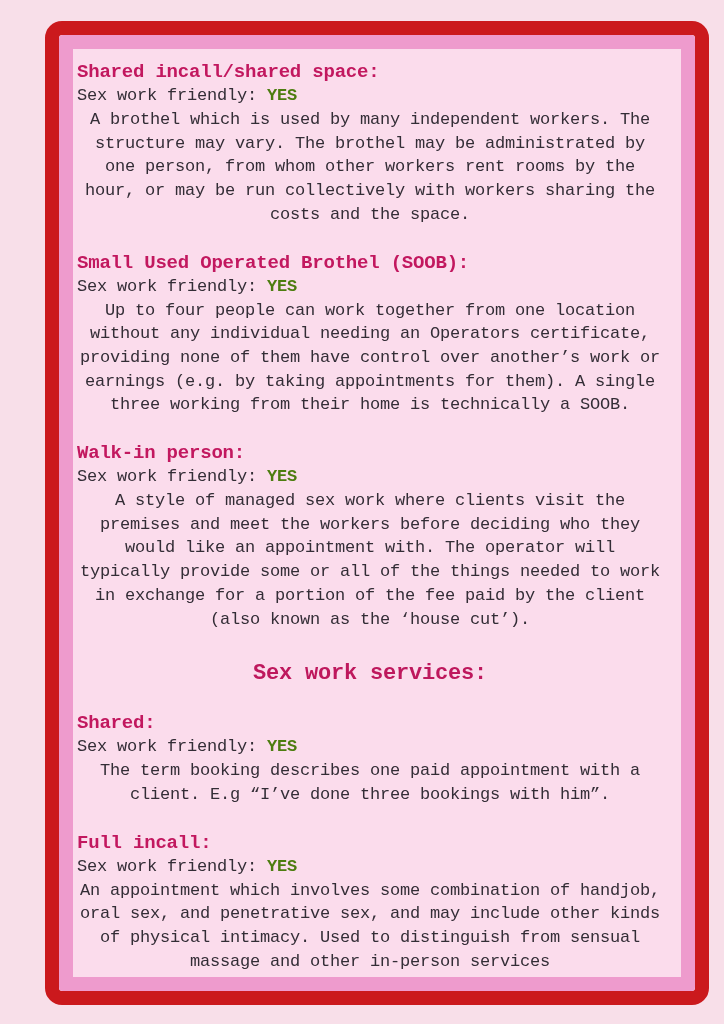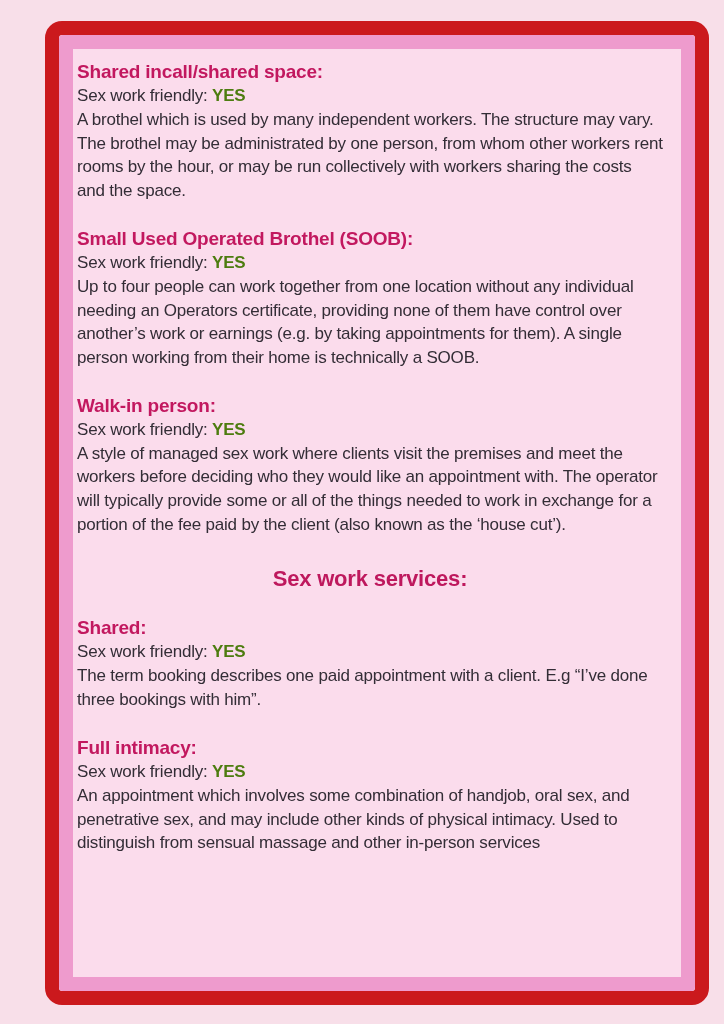--- a/index.html
+++ b/index.html
@@ -28,20 +28,21 @@
     width: 100%;
     height: 100%;
     box-sizing: border-box;
     border: 14px solid #ee9bcd;
     border-radius: 4px;
     background: #fbdcec;
     overflow: hidden;
   }
   .content {
     padding: 11px 18px 0 4px;
+    font-family: Liberation Mono, monospace;
   }
   .section h3 {
     margin: 24px 0 0 0;
     font-size: 19px;
     line-height: 24px;
     font-weight: bold;
     color: #c2185f;
     letter-spacing: -0.2px;
   }
   .content .section:first-child h3 {
@@ -57,20 +58,21 @@
   .yes {
     color: #4d7c0f;
     font-weight: bold;
   }
   .body-text {
     margin: 0;
     font-size: 17px;
     line-height: 23.7px;
     color: #332d36;
     letter-spacing: -0.2px;
+    text-align: center;
   }
   .services {
     margin: 30px 0 0 0;
     font-size: 22px;
     line-height: 26px;
     font-weight: bold;
     text-align: center;
     color: #be185d;
     letter-spacing: -0.2px;
   }
@@ -84,38 +86,38 @@
 
       <section class="section">
         <h3>Shared incall/shared space:</h3>
         <p class="friendly"><span>Sex work friendly: </span><span class="yes">YES</span></p>
         <p class="body-text">A brothel which is used by many independent workers. The structure may vary. The brothel may be administrated by one person, from whom other workers rent rooms by the hour, or may be run collectively with workers sharing the costs and the space.</p>
       </section>
 
       <section class="section">
         <h3>Small Used Operated Brothel (SOOB):</h3>
         <p class="friendly"><span>Sex work friendly: </span><span class="yes">YES</span></p>
-        <p class="body-text">Up to four people can work together from one location without any individual needing an Operators certificate, providing none of them have control over another’s work or earnings (e.g. by taking appointments for them). A single person working from their home is technically a SOOB.</p>
+        <p class="body-text">Up to four people can work together from one location without any individual needing an Operators certificate, providing none of them have control over another’s work or earnings (e.g. by taking appointments for them). A single three working from their home is technically a SOOB.</p>
       </section>
 
       <section class="section">
         <h3>Walk-in person:</h3>
         <p class="friendly"><span>Sex work friendly: </span><span class="yes">YES</span></p>
         <p class="body-text">A style of managed sex work where clients visit the premises and meet the workers before deciding who they would like an appointment with. The operator will typically provide some or all of the things needed to work in exchange for a portion of the fee paid by the client (also known as the ‘house cut’).</p>
       </section>
 
       <h2 class="services">Sex work services:</h2>
 
       <section class="section">
         <h3>Shared:</h3>
         <p class="friendly"><span>Sex work friendly: </span><span class="yes">YES</span></p>
         <p class="body-text">The term booking describes one paid appointment with a client. E.g “I’ve done three bookings with him”.</p>
       </section>
 
       <section class="section">
-        <h3>Full intimacy:</h3>
+        <h3>Full incall:</h3>
         <p class="friendly"><span>Sex work friendly: </span><span class="yes">YES</span></p>
         <p class="body-text">An appointment which involves some combination of handjob, oral sex, and penetrative sex, and may include other kinds of physical intimacy. Used to distinguish from sensual massage and other in-person services</p>
       </section>
 
     </div>
   </div>
 </div>
 
 </body></html>

